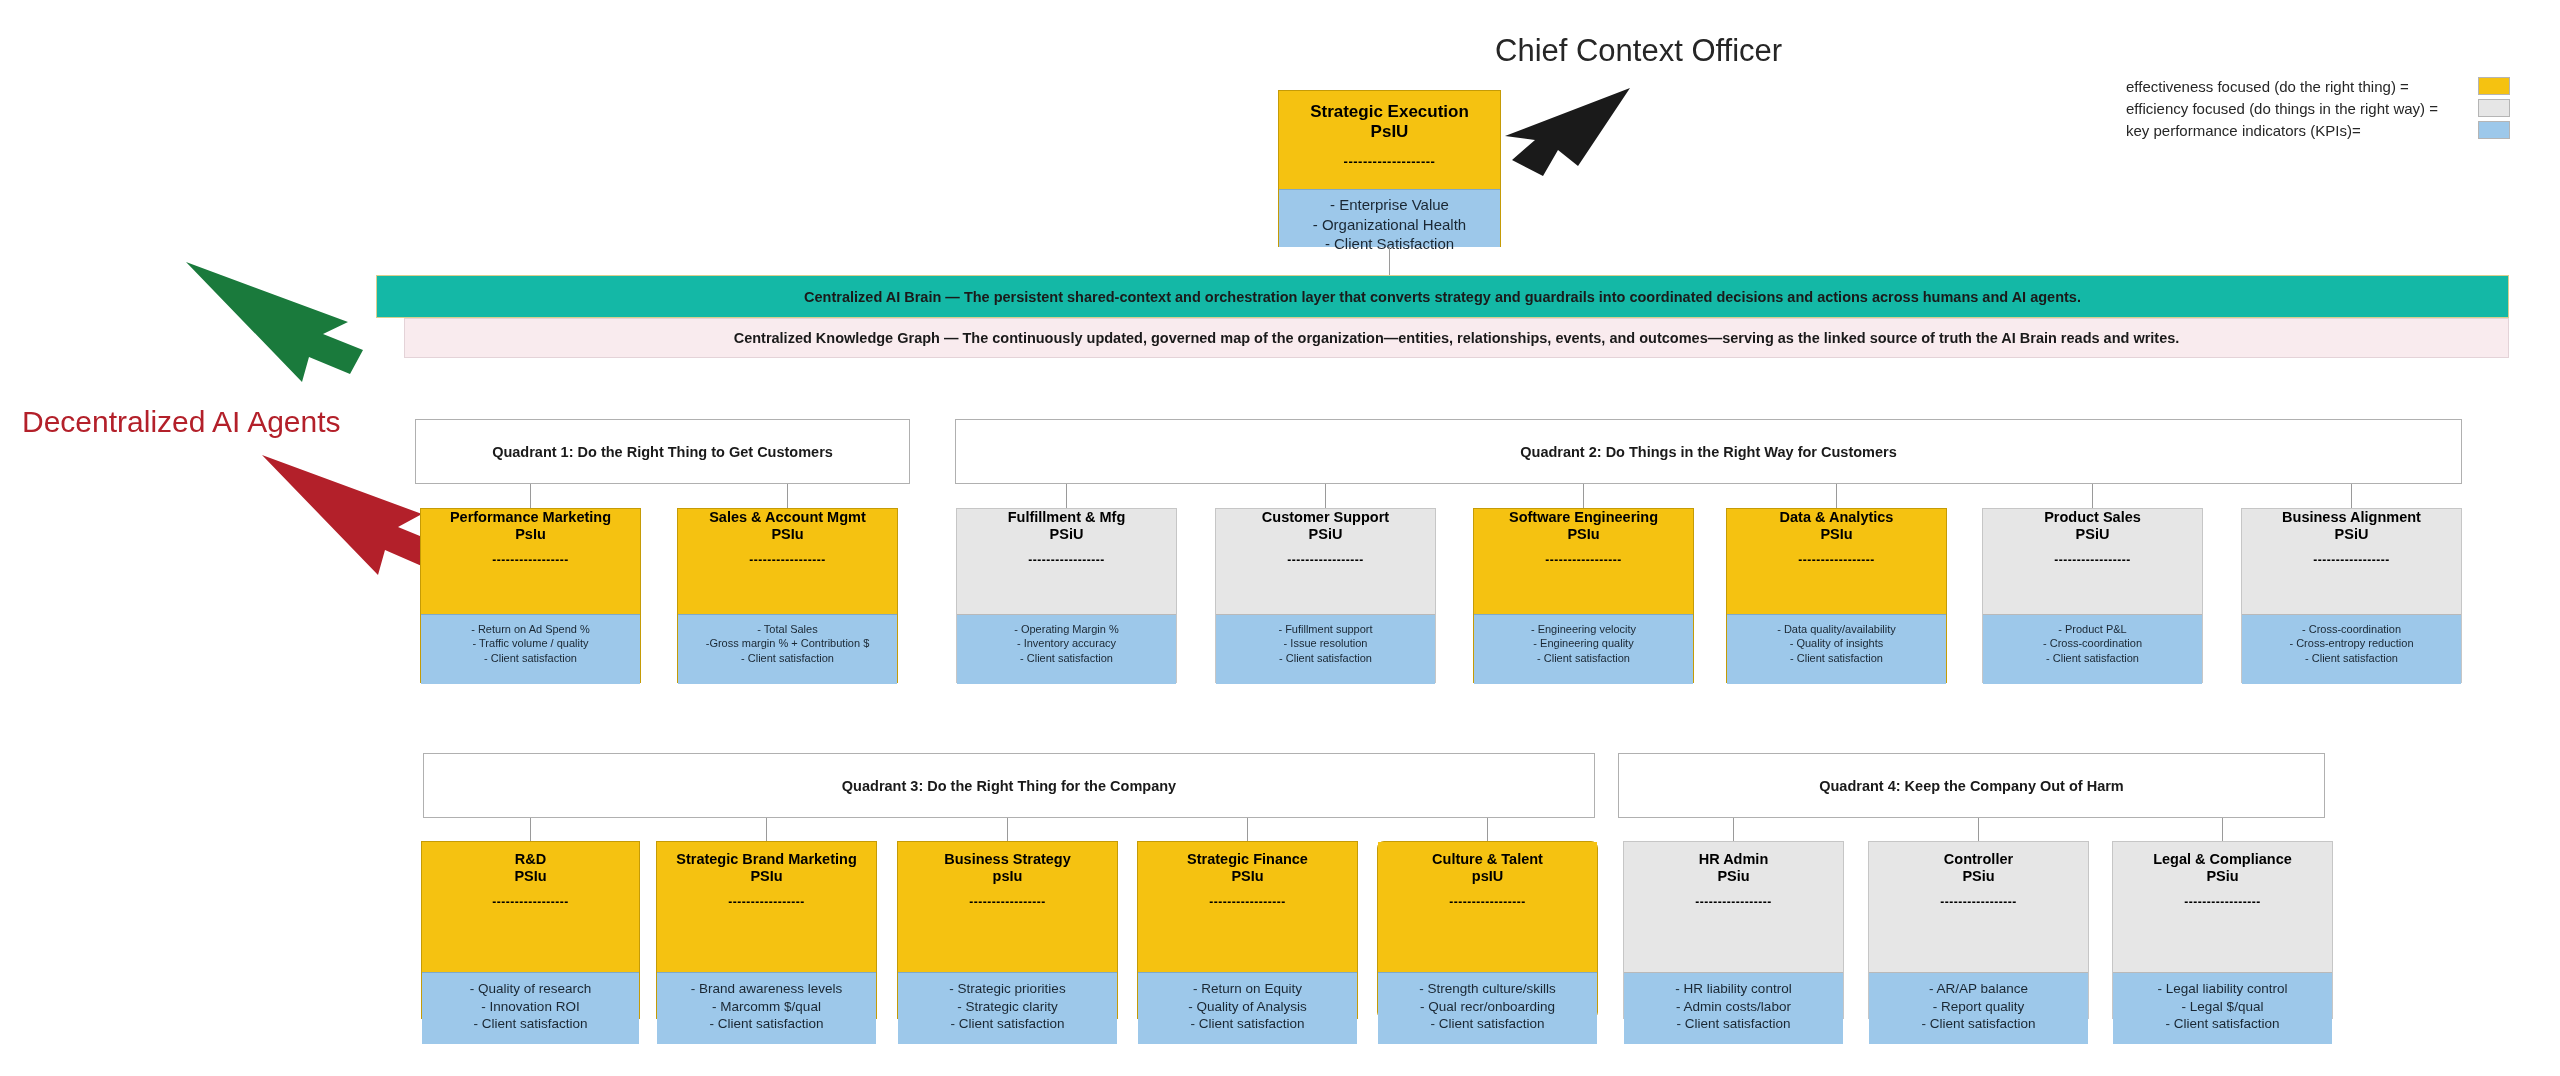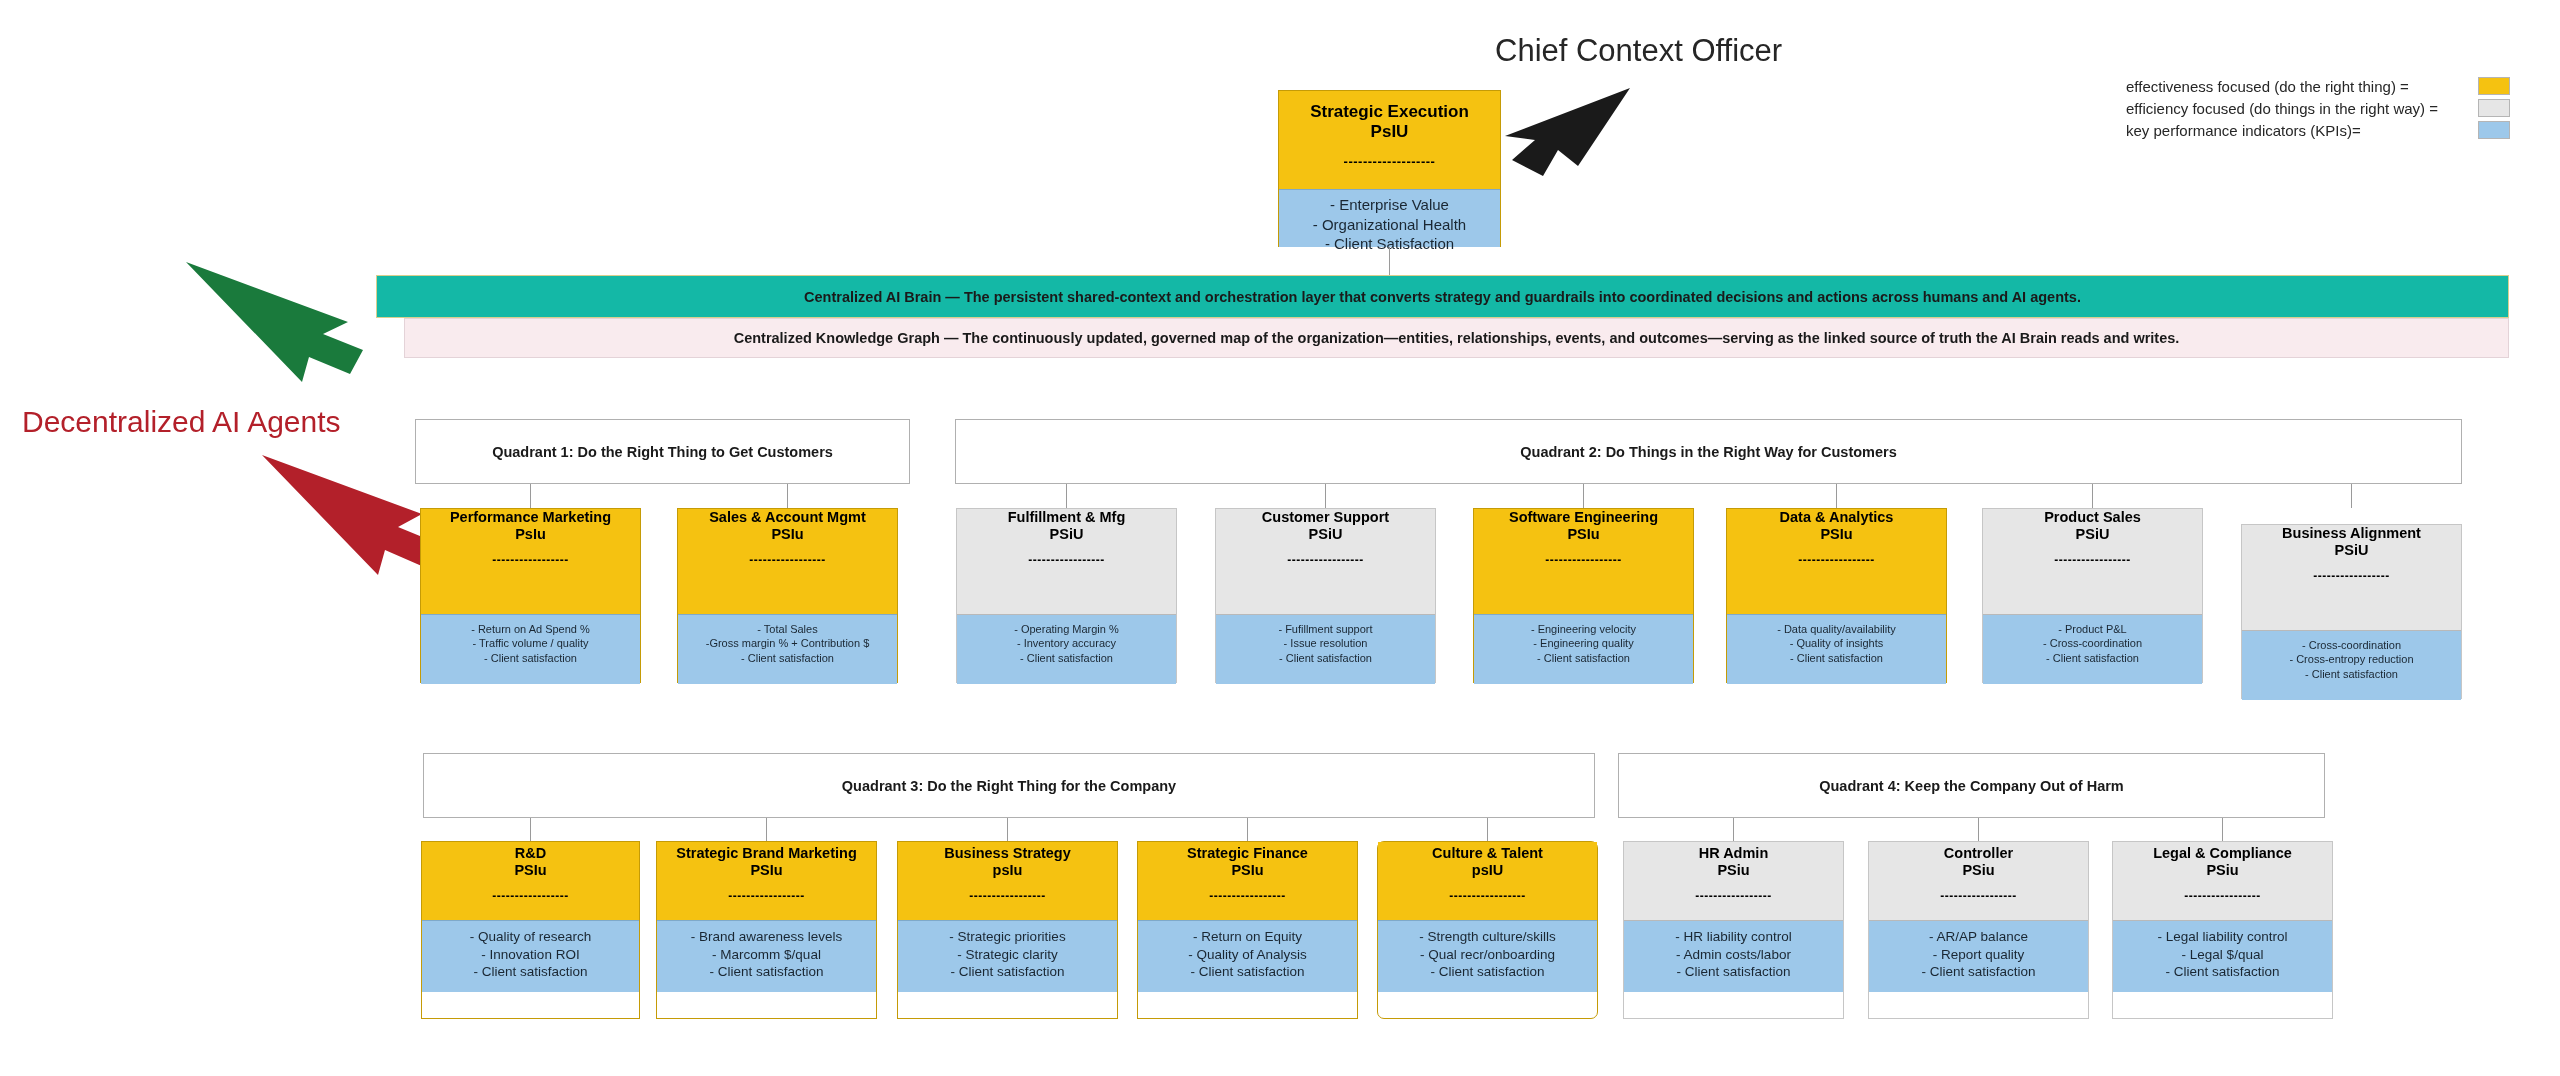--- a/index.html
+++ b/index.html
@@ -130,21 +130,21 @@
   #quad4-header { left: 1618px; top: 753px; width: 707px; height: 65px; }
 
   
   .r1 { top: 508px; height: 175px; }
   .r1 .head { height: 105px; font-size: 14.5px; padding-top: 0; }
   .r1 .head .dashes { font-size: 12px; margin-top: 10px; }
   .r1 .kpi { height: 70px; font-size: 11px; padding-top: 7px; }
 
   
   .r2 { top: 841px; height: 178px; }
-  .r2 .head { height: 78px; font-size: 14.5px; padding-top: 3px; }
+  .r2 .head { height: 130px; font-size: 14.5px; padding-top: 9px; }
   .r2 .head .dashes { font-size: 12px; margin-top: 10px; }
   .r2 .kpi { height: 72px; font-size: 13.5px; padding-top: 7px; }
 
   
   #legend { position: absolute; left: 2126px; top: 76px; }
   .legend-row {
     display: flex;
     align-items: center;
     height: 20px;
     margin-bottom: 2px;
@@ -320,21 +320,21 @@
       <span class="t2">PSiU</span>
       <span class="dashes">-----------------</span>
     </div>
     <div class="kpi">
       <span>- Product P&amp;L</span>
       <span>- Cross-coordination</span>
       <span>- Client satisfaction</span>
     </div>
   </div>
 
-  <div class="node grey r1 abs" style="left:2241px; width:221px;margin-top:16px;">
+  <div class="node grey r1 abs" style="left:2241px; width:221px;">
     <div class="head">
       <span class="t1">Business Alignment</span>
       <span class="t2">PSiU</span>
       <span class="dashes">-----------------</span>
     </div>
     <div class="kpi">
       <span>- Cross-coordination</span>
       <span>- Cross-entropy reduction</span>
       <span>- Client satisfaction</span>
     </div>

